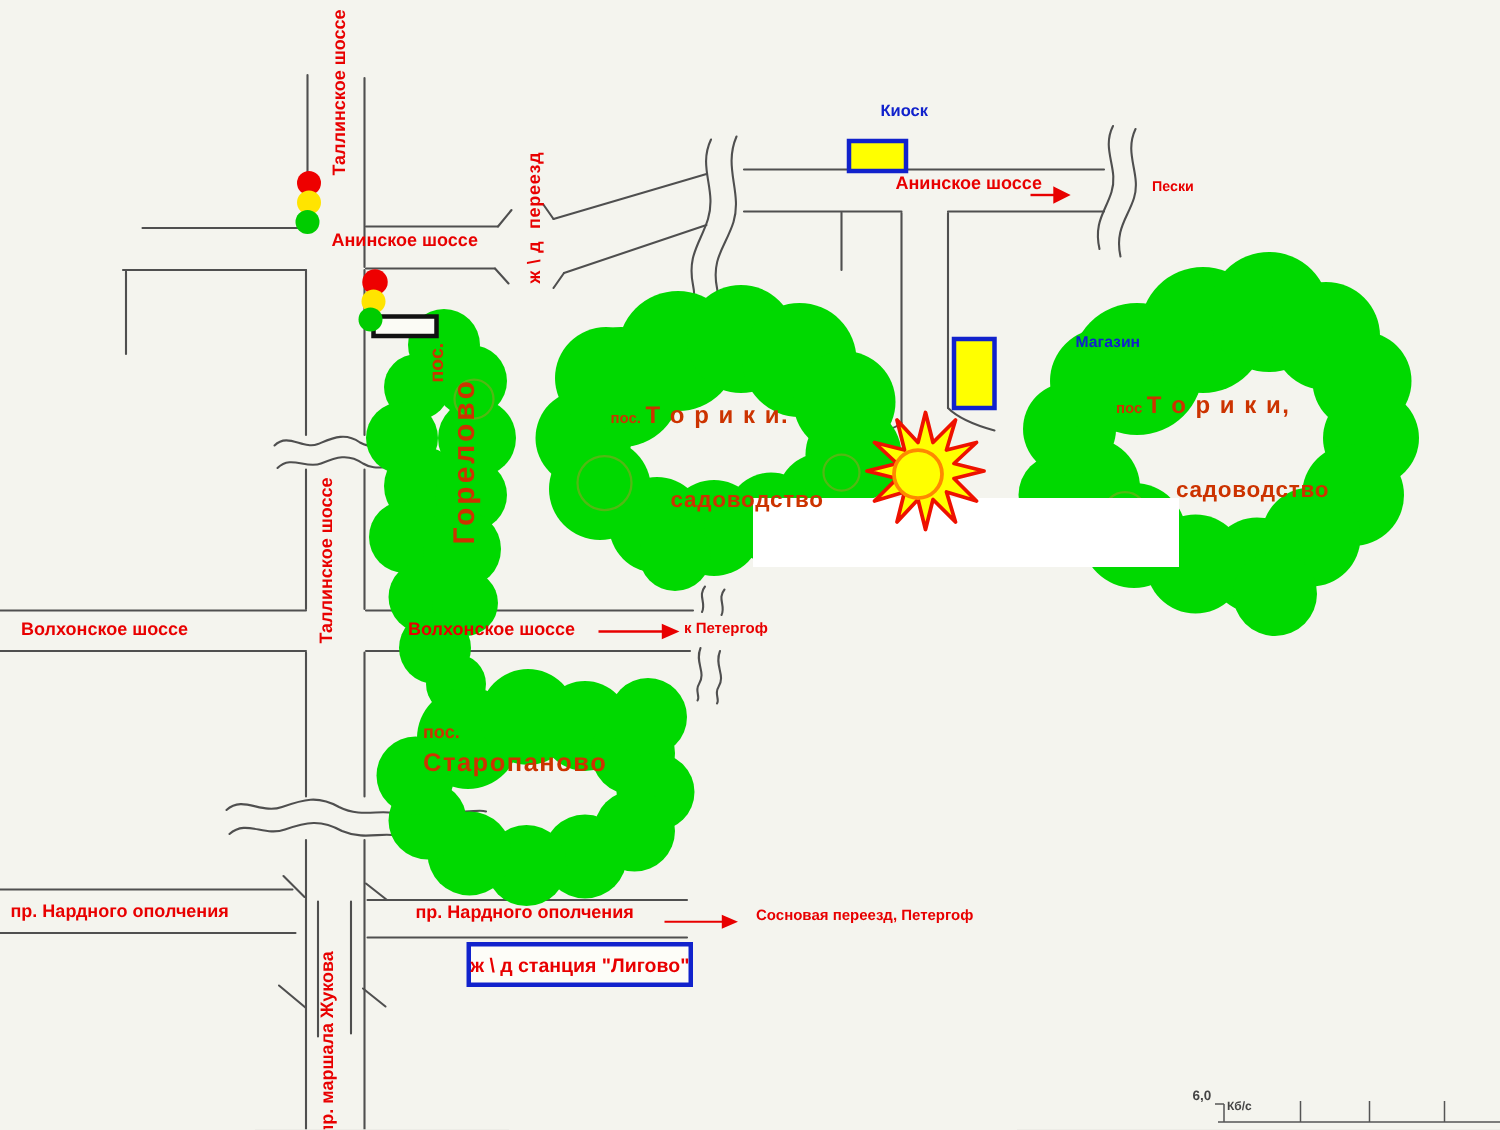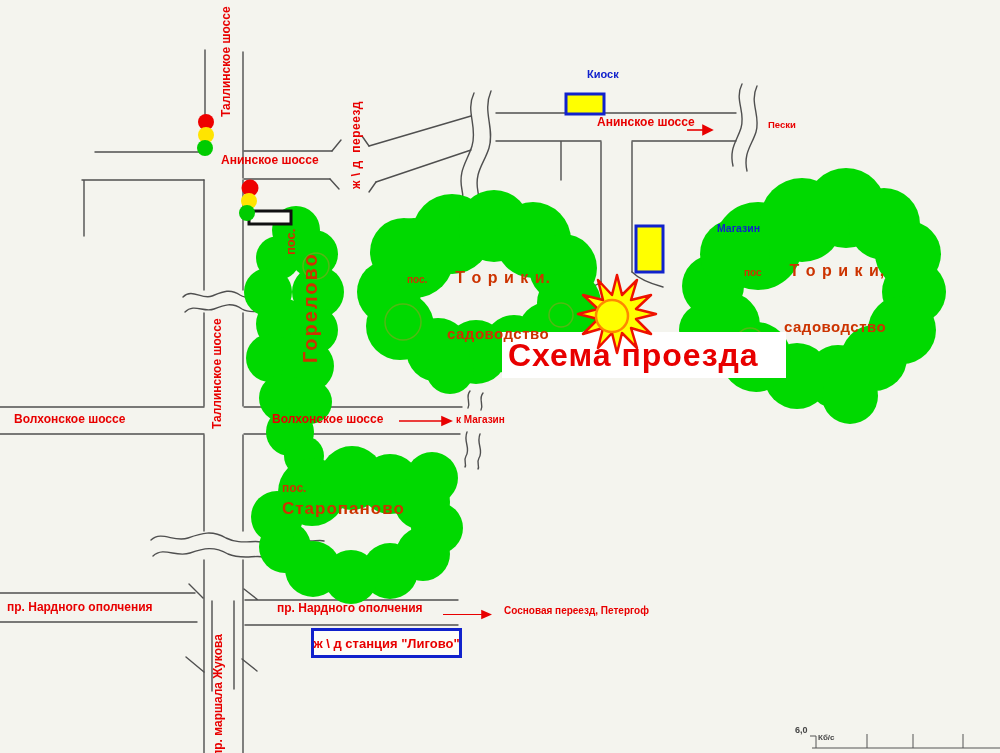--- a/index.html
+++ b/index.html
@@ -14,21 +14,21 @@
     position:absolute; font-weight:bold; white-space:pre;
     color:var(--label-red,#e80000); line-height:1.1;
   }
   .v { transform-origin:0 0; transform:rotate(-90deg); }
   .blue { color:var(--landmark-blue,#1122cc); }
   .ctext { color:var(--cloud-text,#cc3300); }
   .plain { font-weight:bold; color:#444; }
   .cloud-block { position:absolute; color:var(--cloud-text,#cc3300); font-weight:bold; white-space:pre; }
   .cloud-line1 { display:flex; align-items:baseline; gap:3px; }
   .cloud-pos { font-size:10px; }
-  .cloud-name { font-size:16px; letter-spacing:1px;margin-left:25px; }
+  .cloud-name { font-size:16px; letter-spacing:1px; }
   .cloud-sub { font-size:15px; letter-spacing:0.5px; margin-top:2px;margin-left:40px; }
   .title-text {
     position:absolute; left:508px; top:332px; width:278px; height:46px;
     line-height:46px; font-size:32px; letter-spacing:1px; font-weight:bold;
     color:var(--label-red,#e80000); white-space:pre;
   }
   .ligovo-box {
     position:absolute; left:311px; top:628px; width:151px; height:30px;
     border:3px solid var(--landmark-blue,#1122cc); background:#fdfdf8;
     display:flex; align-items:center; justify-content:center;
@@ -211,25 +211,24 @@
   </div>
 
   <div class="cloud-block" style="left:744px; top:226px;">
     <div class="cloud-line1">
       <span class="cloud-pos">пос</span>
       <span class="cloud-name">Т о р и к и,</span>
     </div>
     <div class="cloud-sub">садоводство</div>
   </div>
 
-  <div class="title-text">Схема проезда</div>
 
   <div class="lbl" style="left:14px; top:413px; font-size:12px;">Волхонское шоссе</div>
   <div class="lbl" style="left:272px; top:413px; font-size:12px;">Волхонское шоссе</div>
-  <div class="lbl" style="left:456px; top:414px; font-size:10px;">к Магазин</div>
+  <div class="lbl" style="left:456px; top:414px; font-size:10px;">к Петергоф</div>
 
   <div class="lbl v" style="left:211px; top:429px; font-size:12px;">Таллинское шоссе</div>
 
   <div class="lbl ctext" style="left:282px; top:482px; font-size:12px;">пос.</div>
   <div class="lbl ctext" style="left:282px; top:500px; font-size:17px; letter-spacing:1px;">Старопаново</div>
 
   <div class="lbl" style="left:7px; top:601px; font-size:12px;">пр. Нардного ополчения</div>
   <div class="lbl" style="left:277px; top:602px; font-size:12px;">пр. Нардного ополчения</div>
   <div class="lbl" style="left:504px; top:605px; font-size:10px;">Сосновая переезд, Петергоф</div>
 

